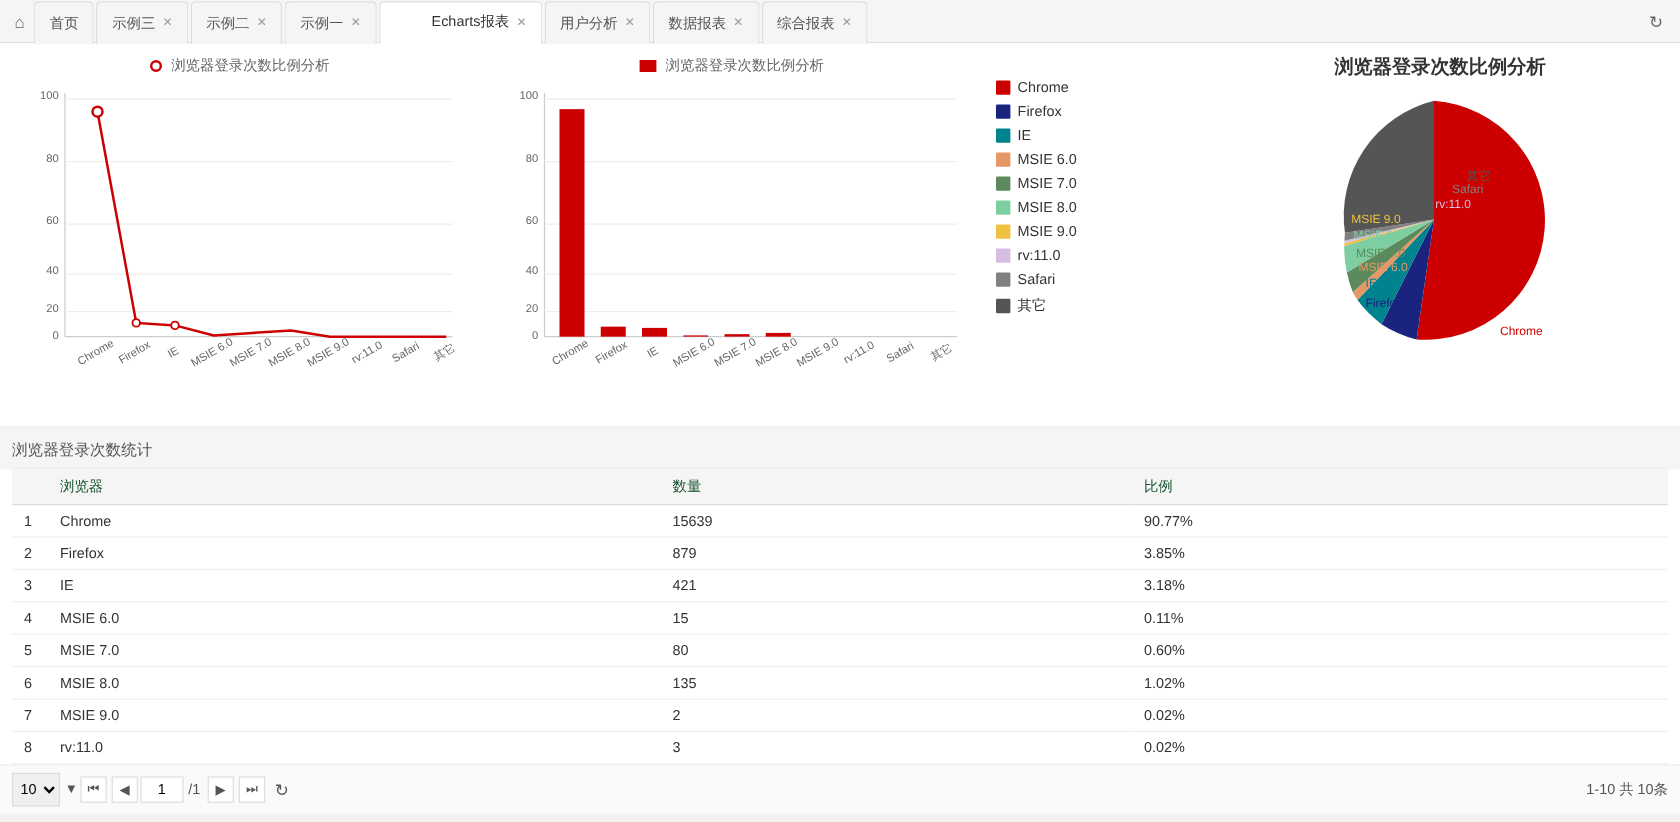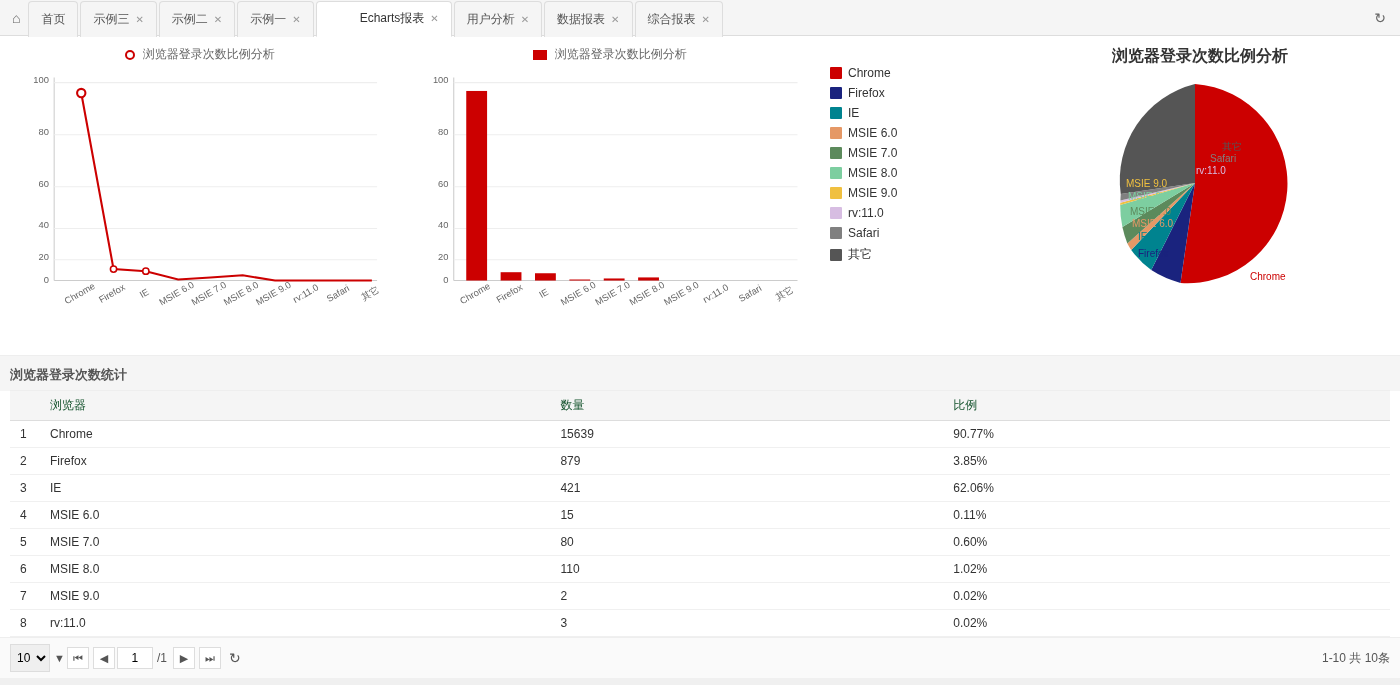--- a/index.html
+++ b/index.html
@@ -61,21 +61,21 @@
     .chart-pie-wrap {
       flex: 1; padding: 10px; position: relative; display: flex; flex-direction: column; align-items: center;
     }
     .chart-pie-title {
       font-size: 16px; font-weight: bold; color: #333; text-align: center; margin-bottom: 6px;
     }
 
     
     .table-section { padding: 8px 10px; }
     .table-section-title {
-      font-size: 13px; color: #555; padding: 6px 0; border-bottom: 1px solid #eee; margin-bottom: 0; font-weight: bold;
+      font-size: 13px; color: #555; padding: 6px 0; border-bottom: 1px solid #eee; margin-bottom: 0;
     }
     .data-table { width: 100%; border-collapse: collapse; }
     .data-table th {
       background: #f5f5f5; padding: 6px 10px; text-align: left; font-size: 12px;
       border-bottom: 1px solid #ddd; color: #14532d; font-weight: normal;
     }
     .data-table td {
       padding: 6px 10px; font-size: 12px; border-bottom: 1px solid #f0f0f0; color: #333;
     }
     .row-num { color: #999; width: 30px; }
@@ -347,38 +347,38 @@
         <tr>
           <td class="row-num">2</td>
       <td>Firefox</td>
       <td>879</td>
       <td>3.85%</td>
         </tr>
         <tr>
           <td class="row-num">3</td>
       <td>IE</td>
       <td>421</td>
-      <td>62.06%</td>
+      <td>3.18%</td>
         </tr>
         <tr>
           <td class="row-num">4</td>
       <td>MSIE 6.0</td>
       <td>15</td>
       <td>0.11%</td>
         </tr>
         <tr>
           <td class="row-num">5</td>
       <td>MSIE 7.0</td>
       <td>80</td>
       <td>0.60%</td>
         </tr>
         <tr>
           <td class="row-num">6</td>
       <td>MSIE 8.0</td>
-      <td>110</td>
+      <td>135</td>
       <td>1.02%</td>
         </tr>
         <tr>
           <td class="row-num">7</td>
       <td>MSIE 9.0</td>
       <td>2</td>
       <td>0.02%</td>
         </tr>
         <tr>
           <td class="row-num">8</td>

